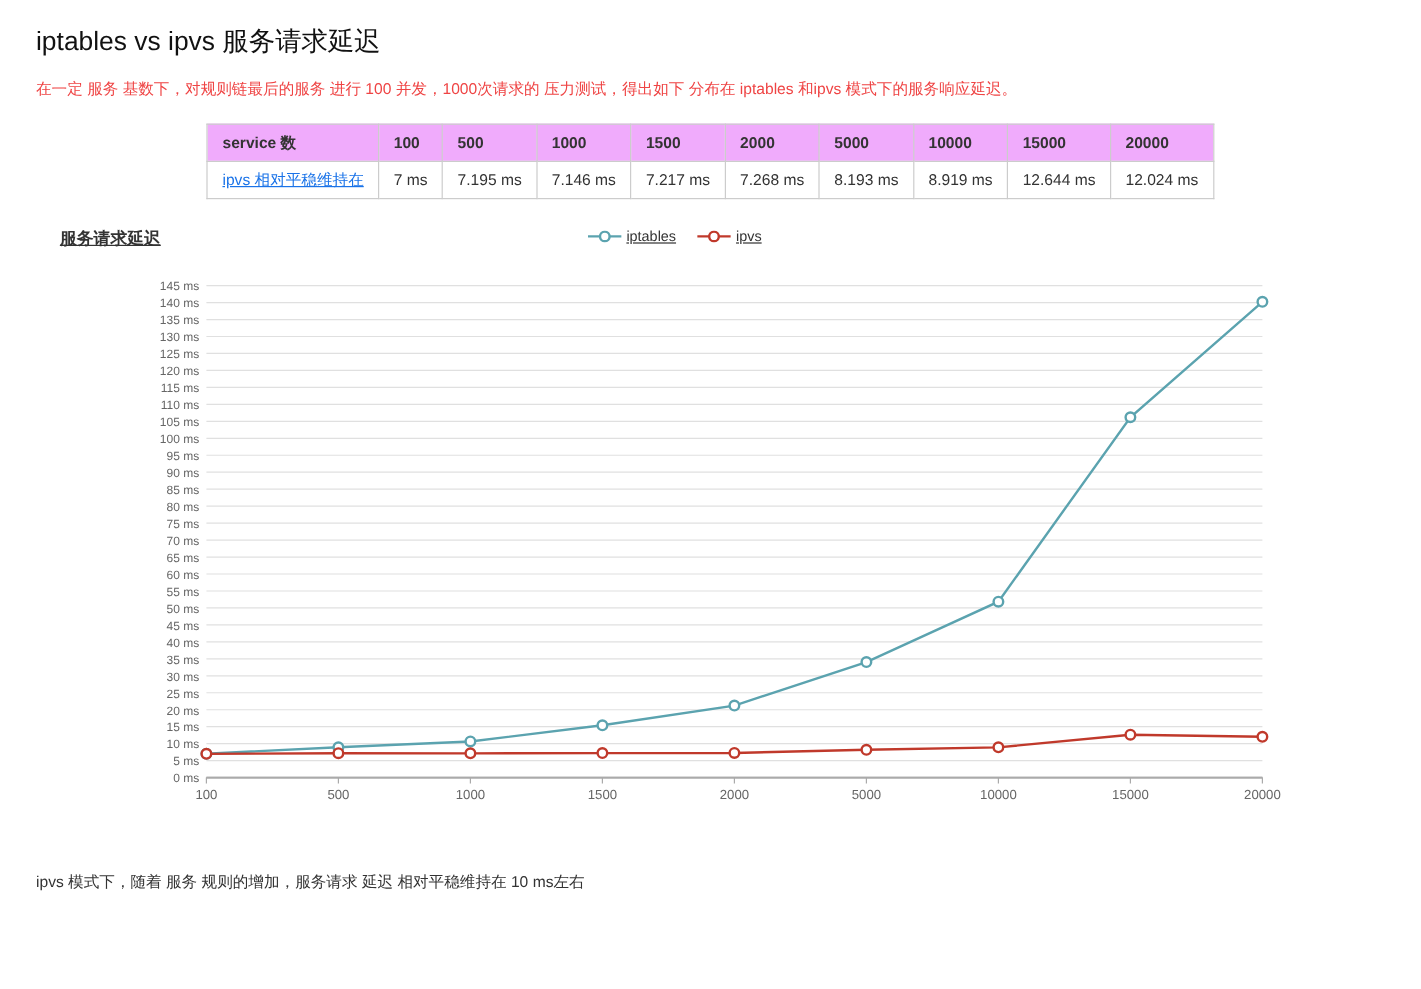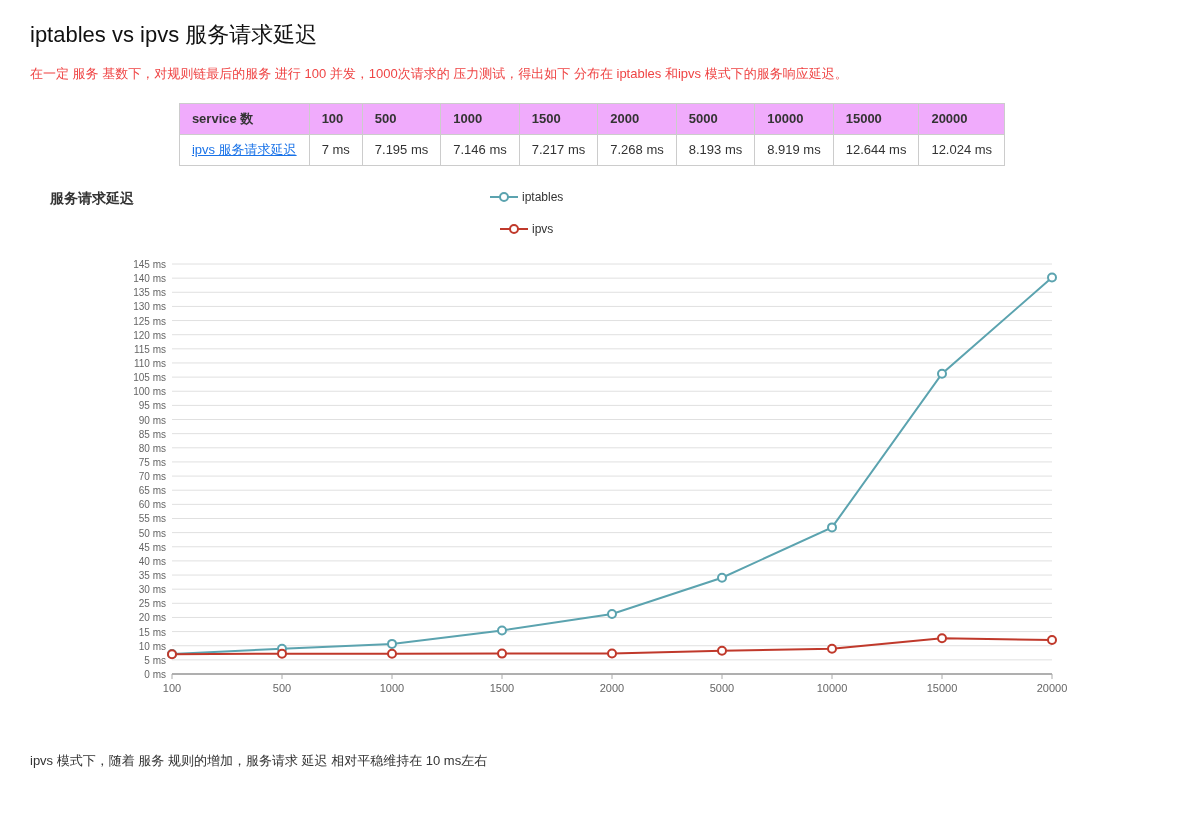--- a/index.html
+++ b/index.html
@@ -100,38 +100,38 @@
         <th>1500</th>
         <th>2000</th>
         <th>5000</th>
         <th>10000</th>
         <th>15000</th>
         <th>20000</th>
       </tr>
     </thead>
   <tbody id="table-body">
       <tr>
-        <td class="label-col">ipvs 服务请求延迟</td>
+        <td class="label-col">ipvs 相对平稳维持在</td>
         <td>7 ms</td>
         <td>7.195 ms</td>
         <td>7.146 ms</td>
         <td>7.217 ms</td>
         <td>7.268 ms</td>
         <td>8.193 ms</td>
         <td>8.919 ms</td>
         <td>12.644 ms</td>
         <td>12.024 ms</td>
       </tr>
     </tbody>
 </table>
 
 <div class="chart-section">
-  <div style="display:flex; align-items:flex-start; margin-bottom:4px;">
+  <div style="display:flex; align-items:flex-start; margin-bottom:4px;text-decoration:underline;">
     <div class="chart-title" style="flex:0 0 auto; min-width:160px;">服务请求延迟</div>
-    <div class="chart-legend" style="margin-left:280px;flex-direction:column;">
+    <div class="chart-legend" style="margin-left:280px;">
       <div class="legend-item">
         <svg width="28" height="10">
             <line x1="0" y1="5" x2="28" y2="5" stroke="#5ba3af" stroke-width="2"></line>
             <circle cx="14" cy="5" r="4" fill="white" stroke="#5ba3af" stroke-width="2"></circle>
           </svg>
         <span>iptables</span>
       </div>
       <div class="legend-item">
         <svg width="28" height="10">
             <line x1="0" y1="5" x2="28" y2="5" stroke="#c0392b" stroke-width="2"></line>

